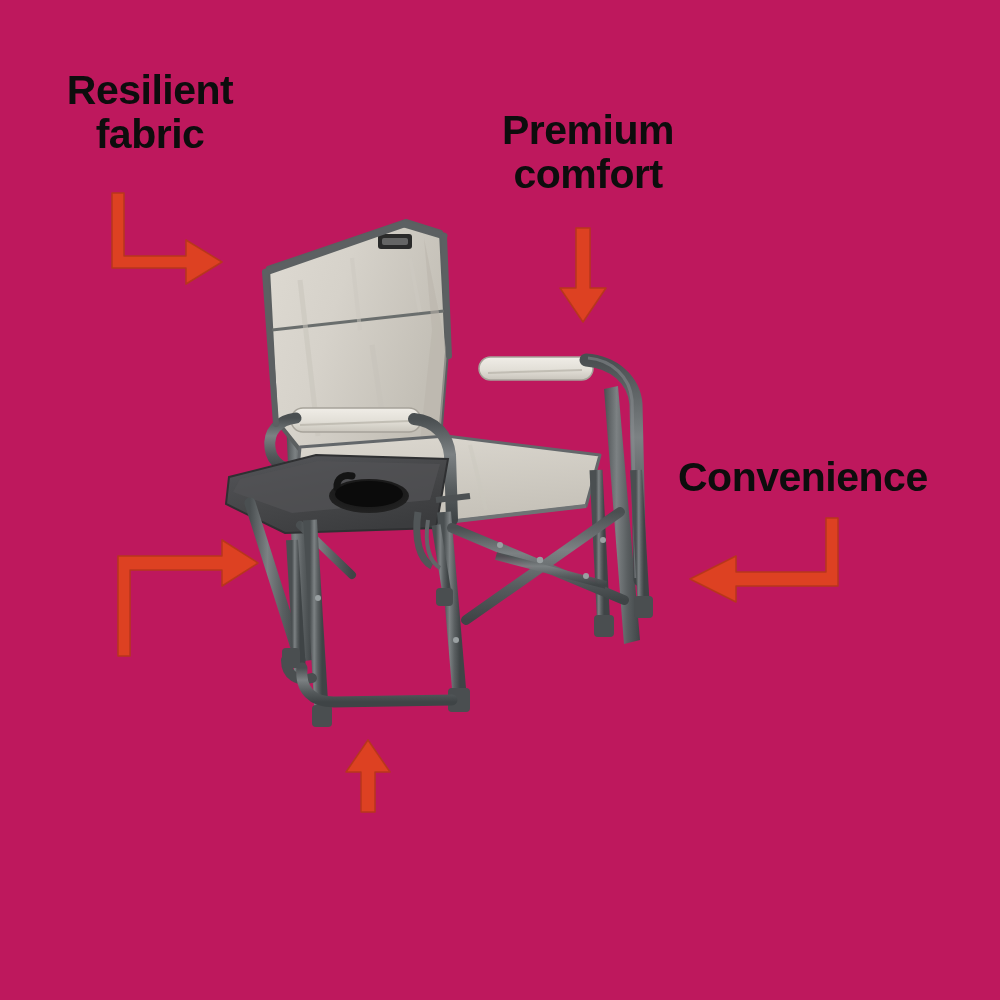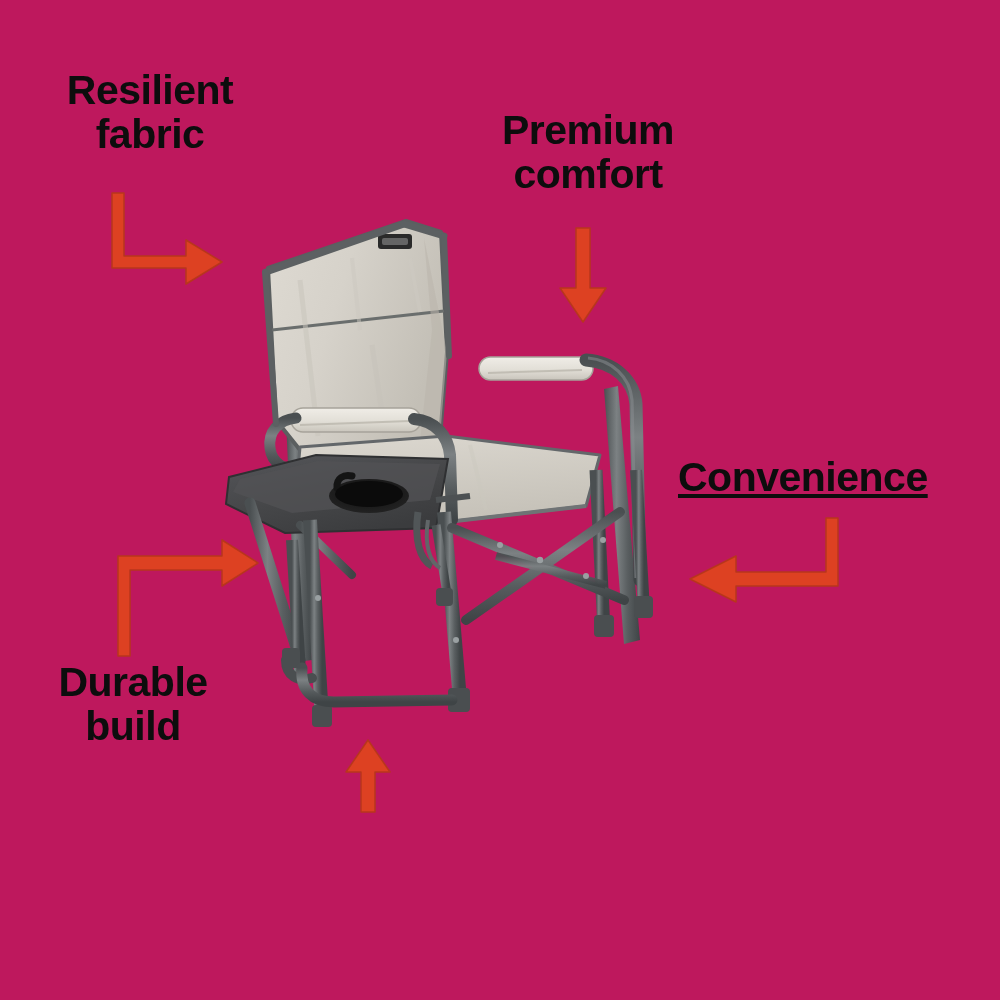--- a/index.html
+++ b/index.html
@@ -23,21 +23,21 @@
     font-family: "Liberation Sans", sans-serif;
     font-weight: bold;
     font-size: 41px;
     line-height: 1.08;
     letter-spacing: -0.5px;
     white-space: pre-line;
     text-align: center;
   }
   .lbl-resilient { left: 30px;  top: 68px;  width: 240px; }
   .lbl-premium   { left: 468px; top: 108px; width: 240px; }
-  .lbl-conven    { left: 678px; top: 455px; width: 300px; text-align: left; text-decoration: underline; }
+  .lbl-conven    { left: 678px; top: 455px; width: 300px; text-align: left; }
   .lbl-durable   { left: 18px;  top: 660px; width: 230px; }
   .lbl-easy      { left: 262px; top: 825px; width: 240px; }
 
   
   #arrow-layer {
     position: absolute;
     left: 0; top: 0;
     width: 1000px; height: 1000px;
     pointer-events: none;
   }
@@ -242,17 +242,15 @@
   </svg>
 
   <div class="callout-label lbl-resilient">Resilient
 fabric</div>
 
   <div class="callout-label lbl-premium">Premium
 comfort</div>
 
   <div class="callout-label lbl-conven">Convenience</div>
 
-  <div class="callout-label lbl-durable">Durable
-build</div>
 
 
 </div>
 
 </body></html>

